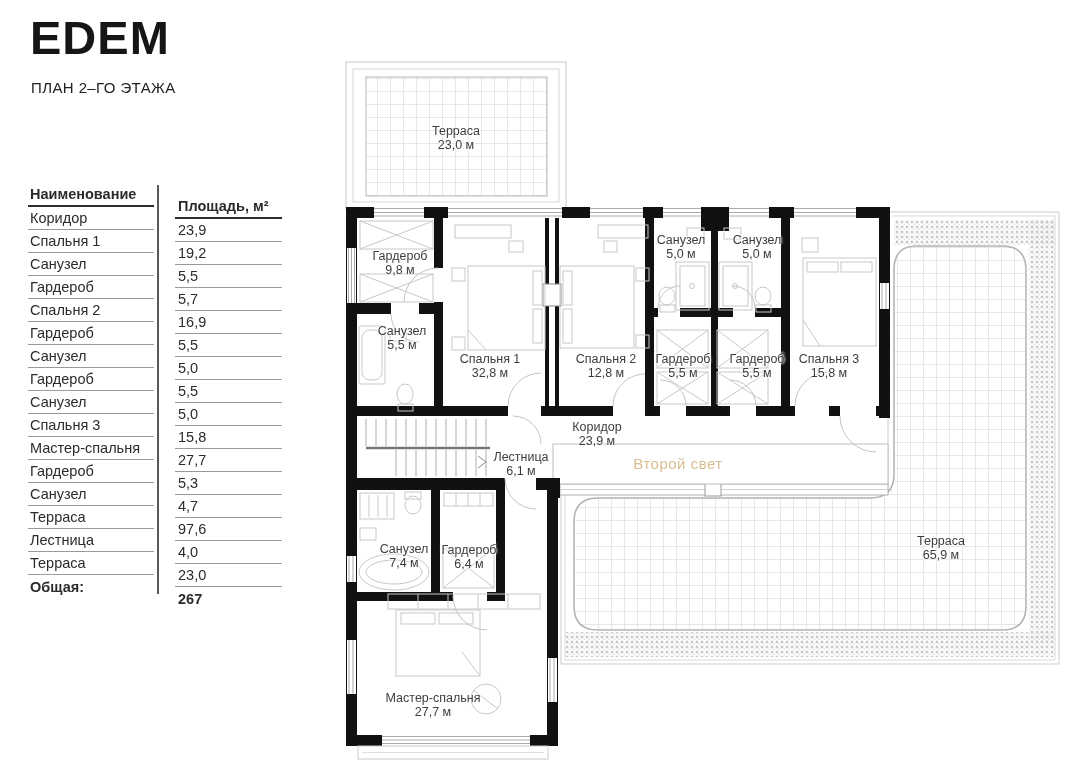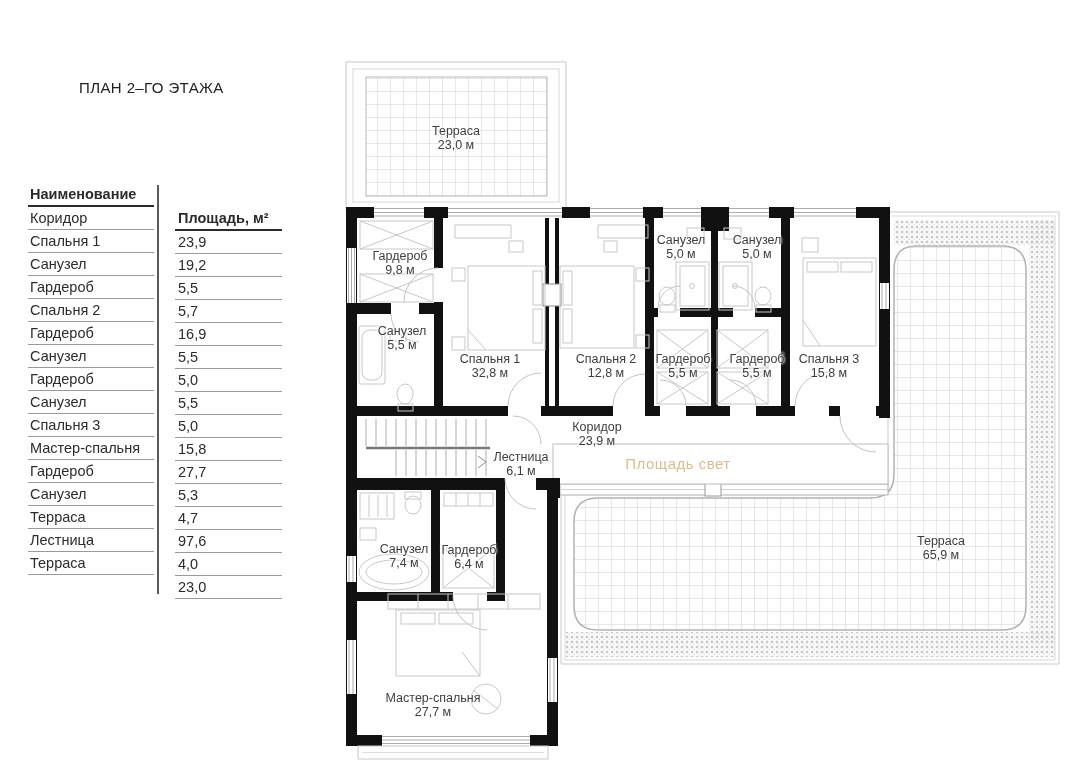--- a/index.html
+++ b/index.html
@@ -3,24 +3,24 @@
 <meta charset="utf-8">
 <style>
   * { margin:0; padding:0; box-sizing:border-box; }
   body { background:#fff; }
   .page { position:relative; width:1072px; height:768px; background:#fff; overflow:hidden;
           font-family:"Liberation Sans", sans-serif; }
   
   .logo { position:absolute; left:30px; top:10px; font-size:47px; font-weight:800;
           letter-spacing:1px; color:#161616; }
   .subtitle { position:absolute; left:31px; top:79px; font-size:15px; font-weight:500;
-          letter-spacing:0.4px; color:#222;margin-left:48px; }
+          letter-spacing:0.4px; color:#222; }
   
   .area-table { position:absolute; left:28px; top:183px; width:254px; font-size:14.5px; color:#2b2b2b; }
-  .trow { display:flex; height:23px; }
+  .trow { display:flex; align-items:center; height:23px; }
   .trow .cell { overflow:hidden; white-space:nowrap; }
   .trow .name { width:126px; border-bottom:1px solid #9a9a9a; height:100%; display:flex; align-items:center; padding-left:2px; }
   .trow .gapc { width:21px; height:100%; }
   .trow .area { flex:1; border-bottom:1px solid #9a9a9a; height:100%; display:flex; align-items:center; padding-left:3px;margin-top:24px; }
   .thead { height:24px; font-weight:700; }
   .thead .name, .thead .area { border-bottom:2px solid #2d2d2d; }
   .trow.total { font-weight:700; }
   .trow.total .name, .trow.total .area { border-bottom:none; }
   .vdiv { position:absolute; left:129px; top:2px; width:2px; height:409px; background:#5a5a5a; }
   
@@ -28,20 +28,21 @@
   .lbl { position:absolute; transform:translate(-50%,-50%); text-align:center; font-size:12.5px;
          line-height:14px; color:#3d3d3d; white-space:nowrap;
          text-shadow:0 0 3px #fff, 0 0 3px #fff, 0 0 3px #fff; }
   .lbl.single { font-size:15px; letter-spacing:0.5px; }
 </style>
 </head>
 <body>
 
 <div class="page">
 
+  <div class="logo">EDEM</div>
   <div class="subtitle">ПЛАН 2–ГО ЭТАЖА</div>
 
   <div class="area-table">
     <div class="vdiv"></div>
     <div class="trow thead">
       <div class="cell name">Наименование</div>
       <div class="gapc"></div>
       <div class="cell area">Площадь, м²</div>
     </div>
     <div id="table-rows">
@@ -119,20 +120,25 @@
           <div class="cell name">Лестница</div>
           <div class="gapc"></div>
           <div class="cell area">4,0</div>
         </div>
         <div class="trow">
           <div class="cell name">Терраса</div>
           <div class="gapc"></div>
           <div class="cell area">23,0</div>
         </div>
       </div>
+    <div class="trow total">
+      <div class="cell name">Общая:</div>
+      <div class="gapc"></div>
+      <div class="cell area">267</div>
+    </div>
   </div>
 
   <svg class="plan-svg" width="1072" height="768" viewBox="0 0 1072 768">
     <defs>
       <pattern id="g13" width="13" height="13" patternUnits="userSpaceOnUse">
         <path d="M13 0H0V13" fill="none" stroke="#d2d2d2" stroke-width="1"></path>
       </pattern>
       <pattern id="dt" width="5" height="5" patternUnits="userSpaceOnUse">
         <rect x="0.7" y="0.7" width="2.6" height="2.6" fill="#c9c9c9"></rect>
         <rect x="3.6" y="3.6" width="1.4" height="1.4" fill="#dcdcdc"></rect>
@@ -394,21 +400,21 @@
       </div>
       <div class="lbl" style="left: 597px; top: 434px;">
         <div>Коридор</div>
         <div>23,9 м</div>
       </div>
       <div class="lbl" style="left: 521px; top: 464px;">
         <div>Лестница</div>
         <div>6,1 м</div>
       </div>
       <div class="lbl single" style="left: 678px; top: 464px; color: rgb(217, 189, 144);">
-        <div>Площадь свет</div>
+        <div>Второй свет</div>
       </div>
       <div class="lbl" style="left: 404px; top: 556px;">
         <div>Санузел</div>
         <div>7,4 м</div>
       </div>
       <div class="lbl" style="left: 469px; top: 557px;">
         <div>Гардероб</div>
         <div>6,4 м</div>
       </div>
       <div class="lbl" style="left: 433px; top: 705px;">

